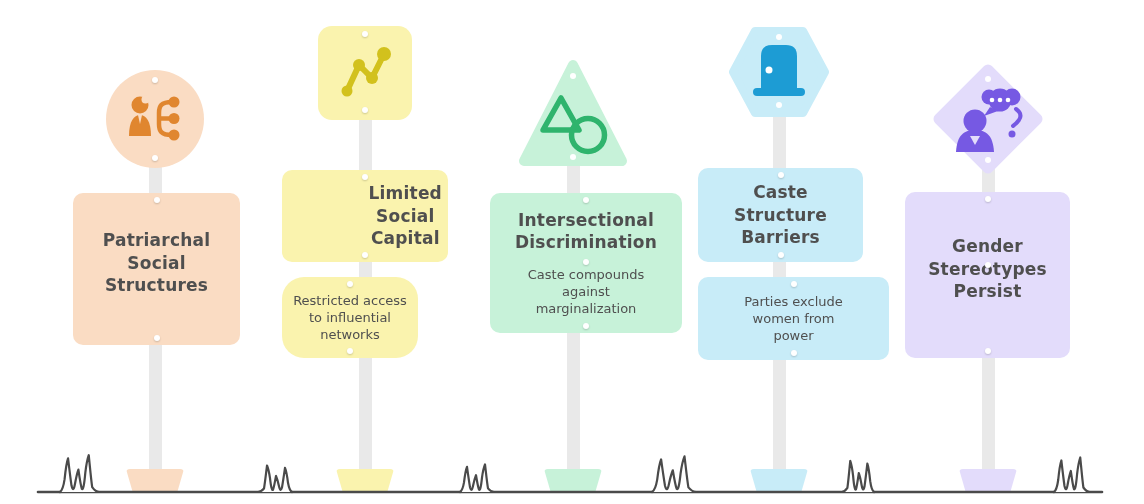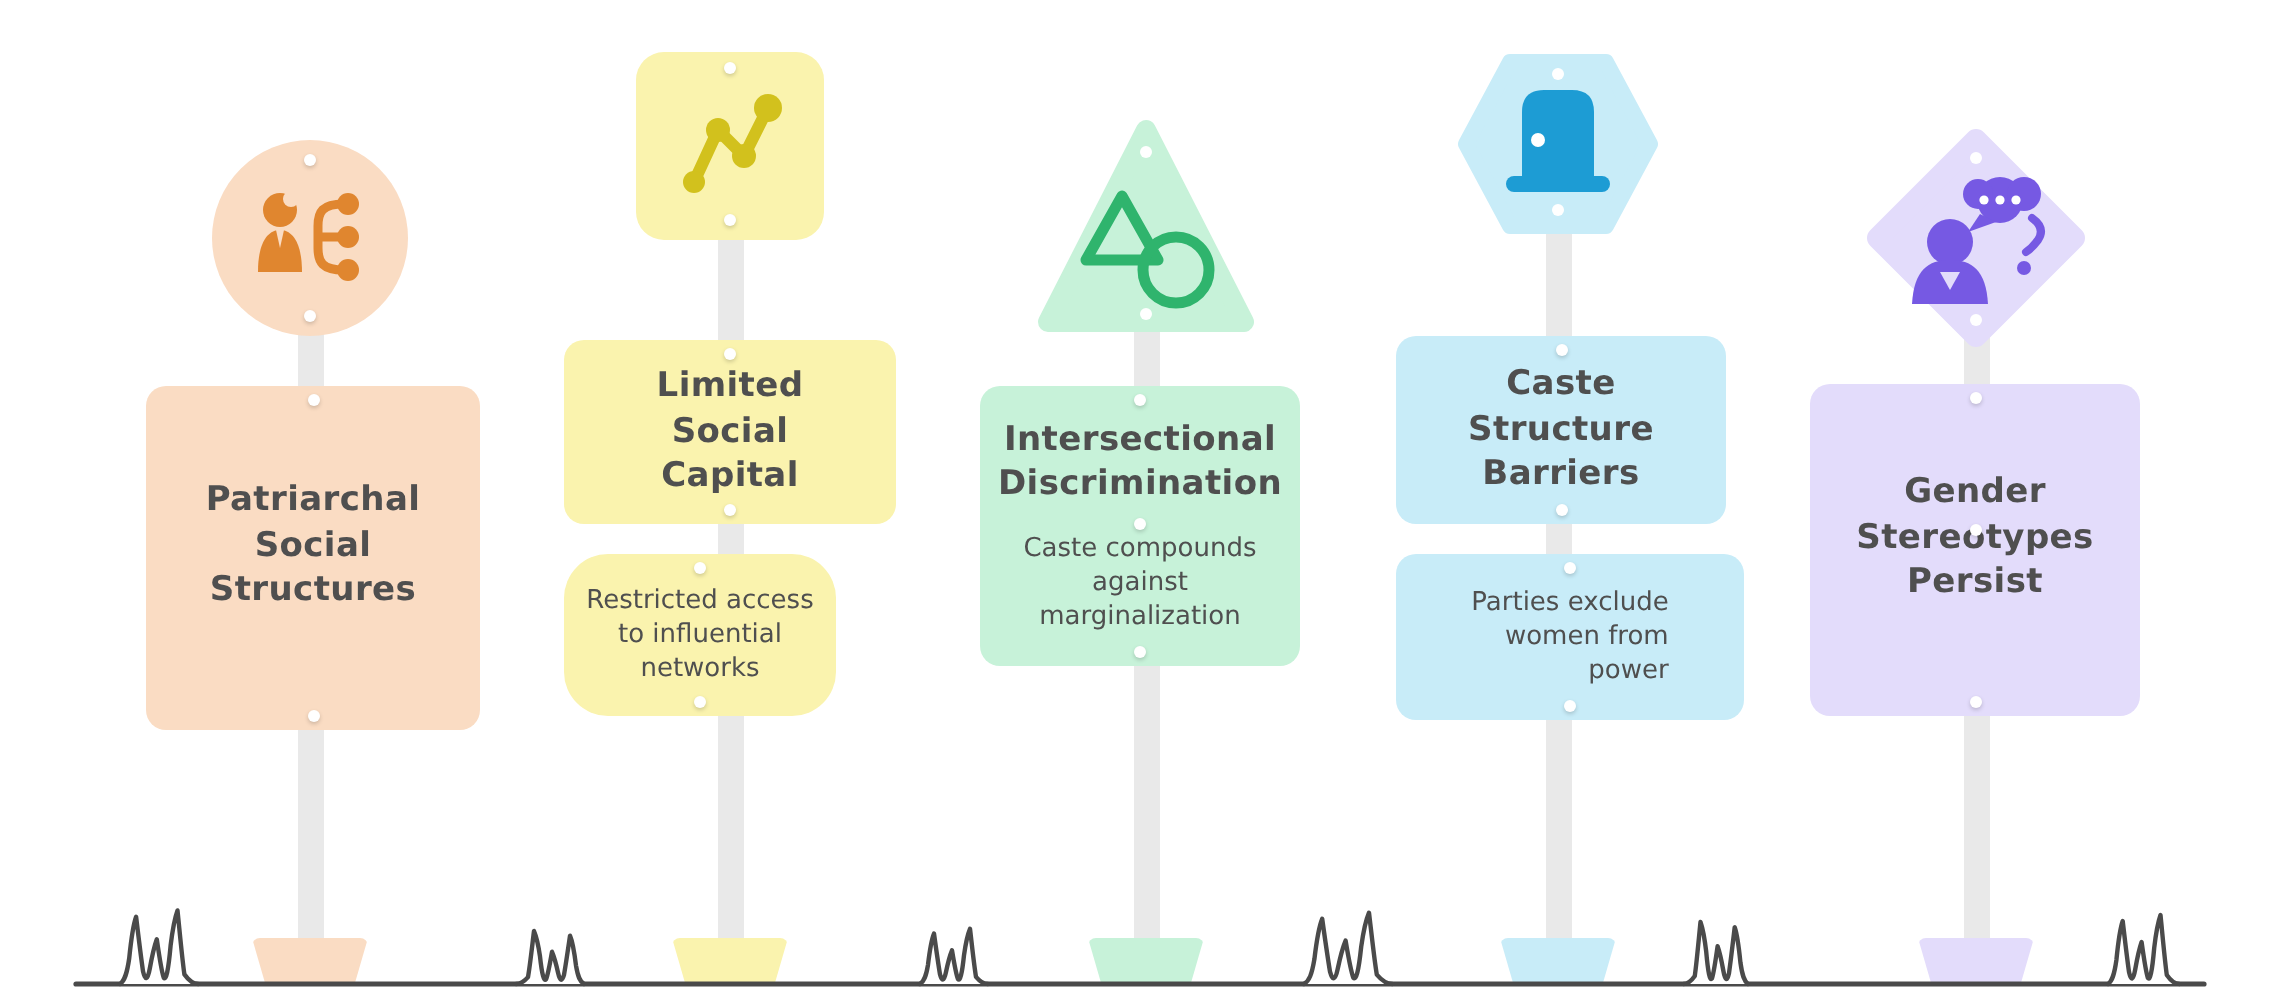--- a/index.html
+++ b/index.html
@@ -52,21 +52,21 @@
         <path d="M5,43 C5,28 10,22 16,22 C22,22 27,28 27,43 Z" fill="var(--accent)"></path>
         <polygon points="14,22 18,22 16,31" fill="var(--bg)"></polygon>
         <path d="M48,9 C37,9 35,13 35,20 L35,31 C35,38 37,42 48,42 M35,25.5 H48" fill="none" stroke="var(--accent)" stroke-width="4.5" stroke-linecap="round"></path>
         <circle cx="50" cy="9" r="5.5" fill="var(--accent)"></circle>
         <circle cx="50" cy="25.5" r="5.5" fill="var(--accent)"></circle>
         <circle cx="50" cy="42" r="5.5" fill="var(--accent)"></circle>
       </svg>
       <span class="screw" style="top:7px;"></span>
       <span class="screw" style="bottom:7px;"></span>
     </div>
-    <div class="card" style="left:73px; top:193px; width:167px; height:172px;">
+    <div class="card" style="left:73px; top:193px; width:167px; height:152px;">
       <span class="screw top"></span>
       <div class="title">Patriarchal
 Social
 Structures</div>
       <div class="gap"></div>
       <span class="screw bottom"></span>
     </div>
     <div class="base" style="left:126px;"></div>
   </div>
 
@@ -76,21 +76,21 @@
       <svg width="56" height="56" viewBox="0 0 56 56">
         <path d="M10,46 L22,20 L35,33 L47,9" fill="none" stroke="var(--accent)" stroke-width="6" stroke-linecap="round" stroke-linejoin="round"></path>
         <circle cx="10" cy="46" r="5.5" fill="var(--accent)"></circle>
         <circle cx="22" cy="20" r="6" fill="var(--accent)"></circle>
         <circle cx="35" cy="33" r="6" fill="var(--accent)"></circle>
         <circle cx="47" cy="9" r="7" fill="var(--accent)"></circle>
       </svg>
       <span class="screw" style="top:5px;"></span>
       <span class="screw" style="bottom:7px;"></span>
     </div>
-    <div class="card" style="left:282px; top:170px; width:166px; height:92px;">
+    <div class="card" style="left:282px; top:170px; width:166px; height:92px;align-items:flex-end;">
       <span class="screw top"></span>
       <div class="title">Limited
 Social
 Capital</div>
       <span class="screw bottom"></span>
     </div>
     <div class="card" style="left:282px; top:277px; width:136px; height:81px;border-radius:22px;">
       <span class="screw top"></span>
       <div class="desc">Restricted access
 to influential
@@ -106,21 +106,21 @@
       <svg width="120" height="112" viewBox="0 0 120 112">
         <path d="M60,7 L109,103 L11,103 Z" fill="var(--bg)" stroke="var(--bg)" stroke-width="10" stroke-linejoin="round"></path>
         <g>
           <path d="M48,40 L66,72 L30,72 Z" fill="none" stroke="var(--accent)" stroke-width="5.5" stroke-linejoin="round"></path>
           <circle cx="75" cy="77" r="16.5" fill="none" stroke="var(--accent)" stroke-width="5.5"></circle>
         </g>
         <circle cx="60" cy="18" r="3" fill="#fff"></circle>
         <circle cx="60" cy="99" r="3" fill="#fff"></circle>
       </svg>
     </div>
-    <div class="card" style="left:490px; top:193px; width:160px; height:140px;">
+    <div class="card" style="left:490px; top:193px; width:192px; height:140px;">
       <span class="screw top"></span>
       <span class="screw" style="top:66px;"></span>
       <div class="title">Intersectional
 Discrimination</div>
       <div class="gap"></div>
       <div class="desc">Caste compounds
 against
 marginalization</div>
       <span class="screw bottom"></span>
     </div>
@@ -141,21 +141,21 @@
         <circle cx="52" cy="80" r="3" fill="#fff"></circle>
       </svg>
     </div>
     <div class="card" style="left:698px; top:168px; width:165px; height:94px;">
       <span class="screw top"></span>
       <div class="title">Caste
 Structure
 Barriers</div>
       <span class="screw bottom"></span>
     </div>
-    <div class="card" style="left:698px; top:277px; width:174px; height:83px;text-align:right;">
+    <div class="card" style="left:698px; top:277px; width:191px; height:83px;">
       <span class="screw top"></span>
       <div class="desc">Parties exclude
 women from
 power</div>
       <span class="screw bottom"></span>
     </div>
     <div class="base" style="left:750px;"></div>
   </div>
 
   <div class="signpost" style="--bg: #e3dcfb; --accent: #7659e3;">

